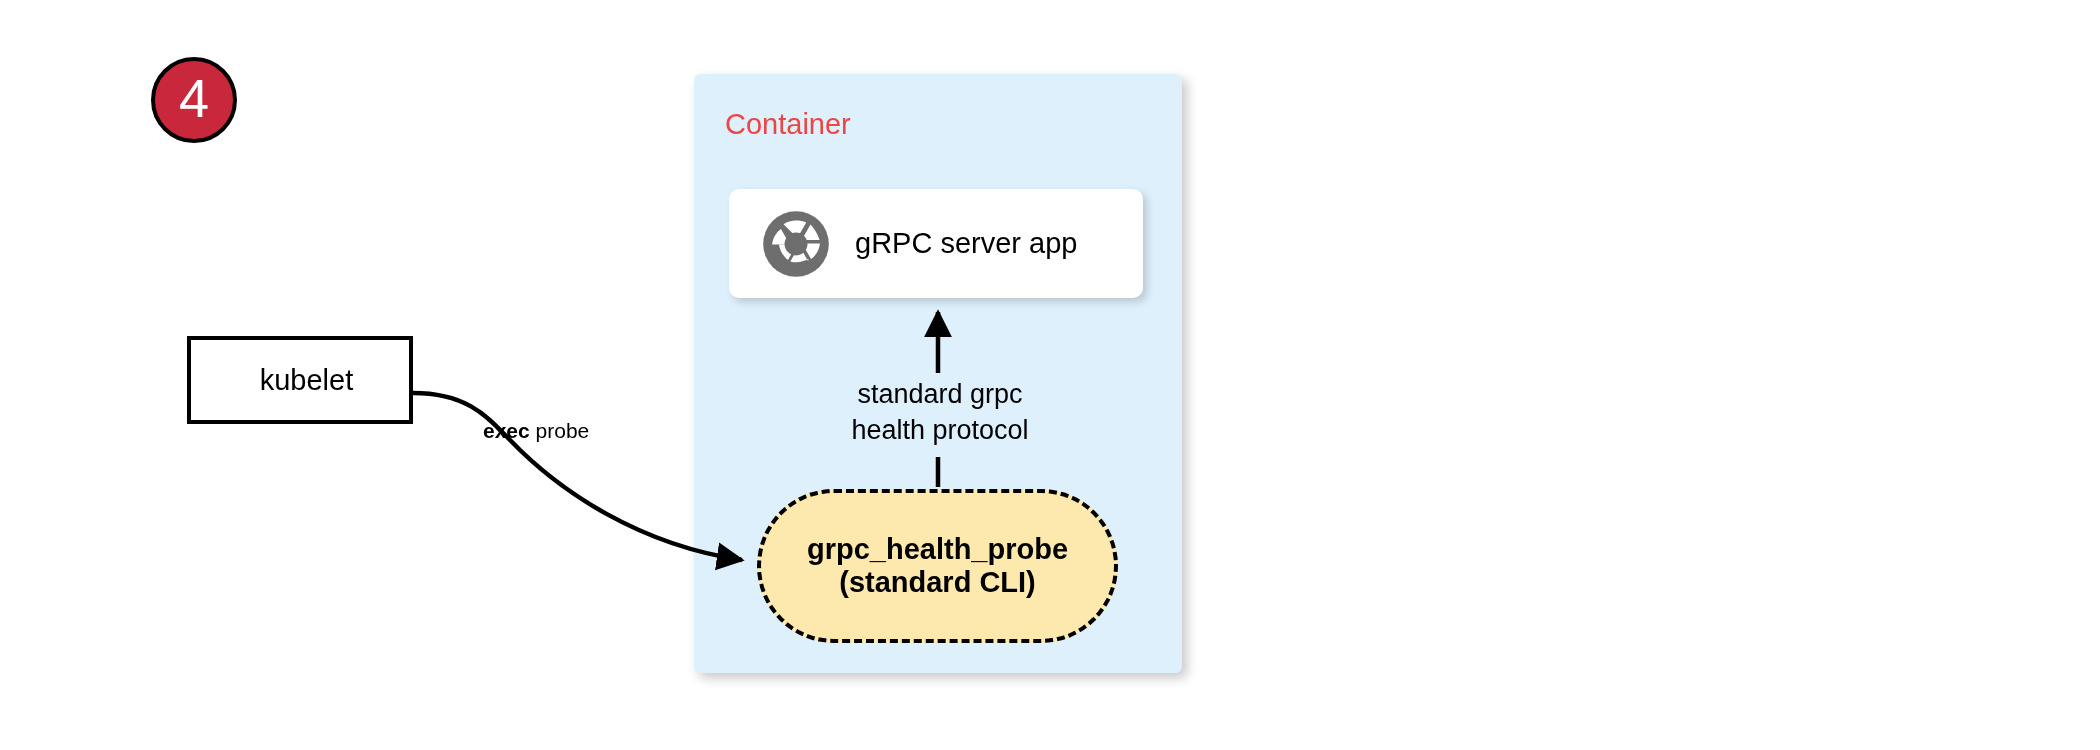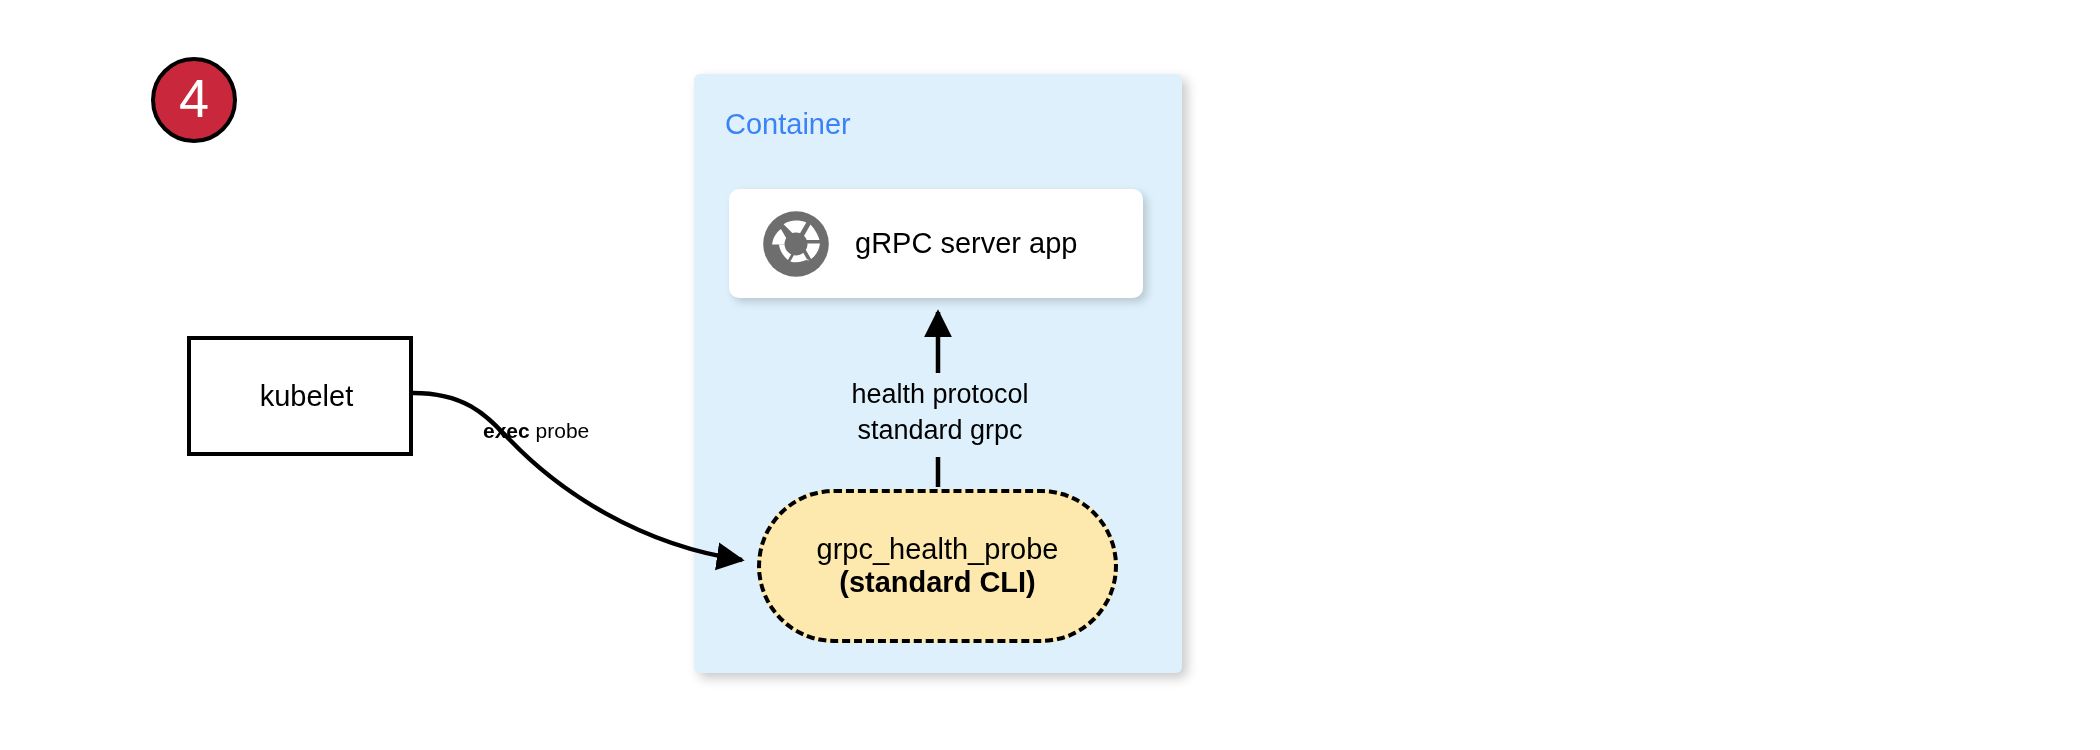--- a/index.html
+++ b/index.html
@@ -55,21 +55,21 @@
     background: #ddf0fb;
     border-radius: 6px;
     box-shadow: 5px 5px 12px rgba(0,0,0,0.22);
   }
   .container-label {
     position: absolute;
     left: 725px;
     top: 110px;
     font-size: 29px;
     line-height: 1;
-    color: #3b82f6;
+    color: #ef4444;
     white-space: nowrap;
   }
 
   
   .server-card {
     position: absolute;
     left: 729px;
     top: 189px;
     width: 414px;
     height: 109px;
@@ -106,38 +106,38 @@
     background: #fde9ad;
     border: 4px dashed #000000;
     border-radius: 80px;
     display: flex;
     flex-direction: column;
     align-items: center;
     justify-content: center;
   }
   .probe-pill .line-1 {
     font-size: 29px;
-    font-weight: normal;
+    font-weight: bold;
     line-height: 1.14;
     white-space: nowrap;
   }
   .probe-pill .line-2 {
     font-size: 29px;
     font-weight: bold;
     line-height: 1.14;
     white-space: nowrap;
   }
 
   
   .kubelet-box {
     position: absolute;
     left: 187px;
     top: 336px;
     width: 226px;
-    height: 120px;
+    height: 88px;
     box-sizing: border-box;
     background: #ffffff;
     border: 4px solid #000000;
     display: flex;
     align-items: center;
     justify-content: center;
     padding-left: 13px;
   }
   .kubelet-box .box-label {
     font-size: 29px;
@@ -225,22 +225,22 @@
     <span class="line-2">(standard CLI)</span>
   </div>
 
   <div class="kubelet-box">
     <span class="box-label">kubelet</span>
   </div>
 
   <div class="exec-label"><b>exec</b><span> probe</span></div>
 
   <div class="protocol-label">
+    <div>standard grpc</div>
     <div>health protocol</div>
-    <div>standard grpc</div>
   </div>
 
 
   <svg id="edges">
     <defs>
       <marker id="arrowhead" markerWidth="7" markerHeight="7" refX="5.6" refY="3.3" orient="auto" markerUnits="strokeWidth">
         <path d="M0,0.2 L6.2,3.3 L0,6.4 z" fill="#000000"></path>
       </marker>
     </defs>
 

